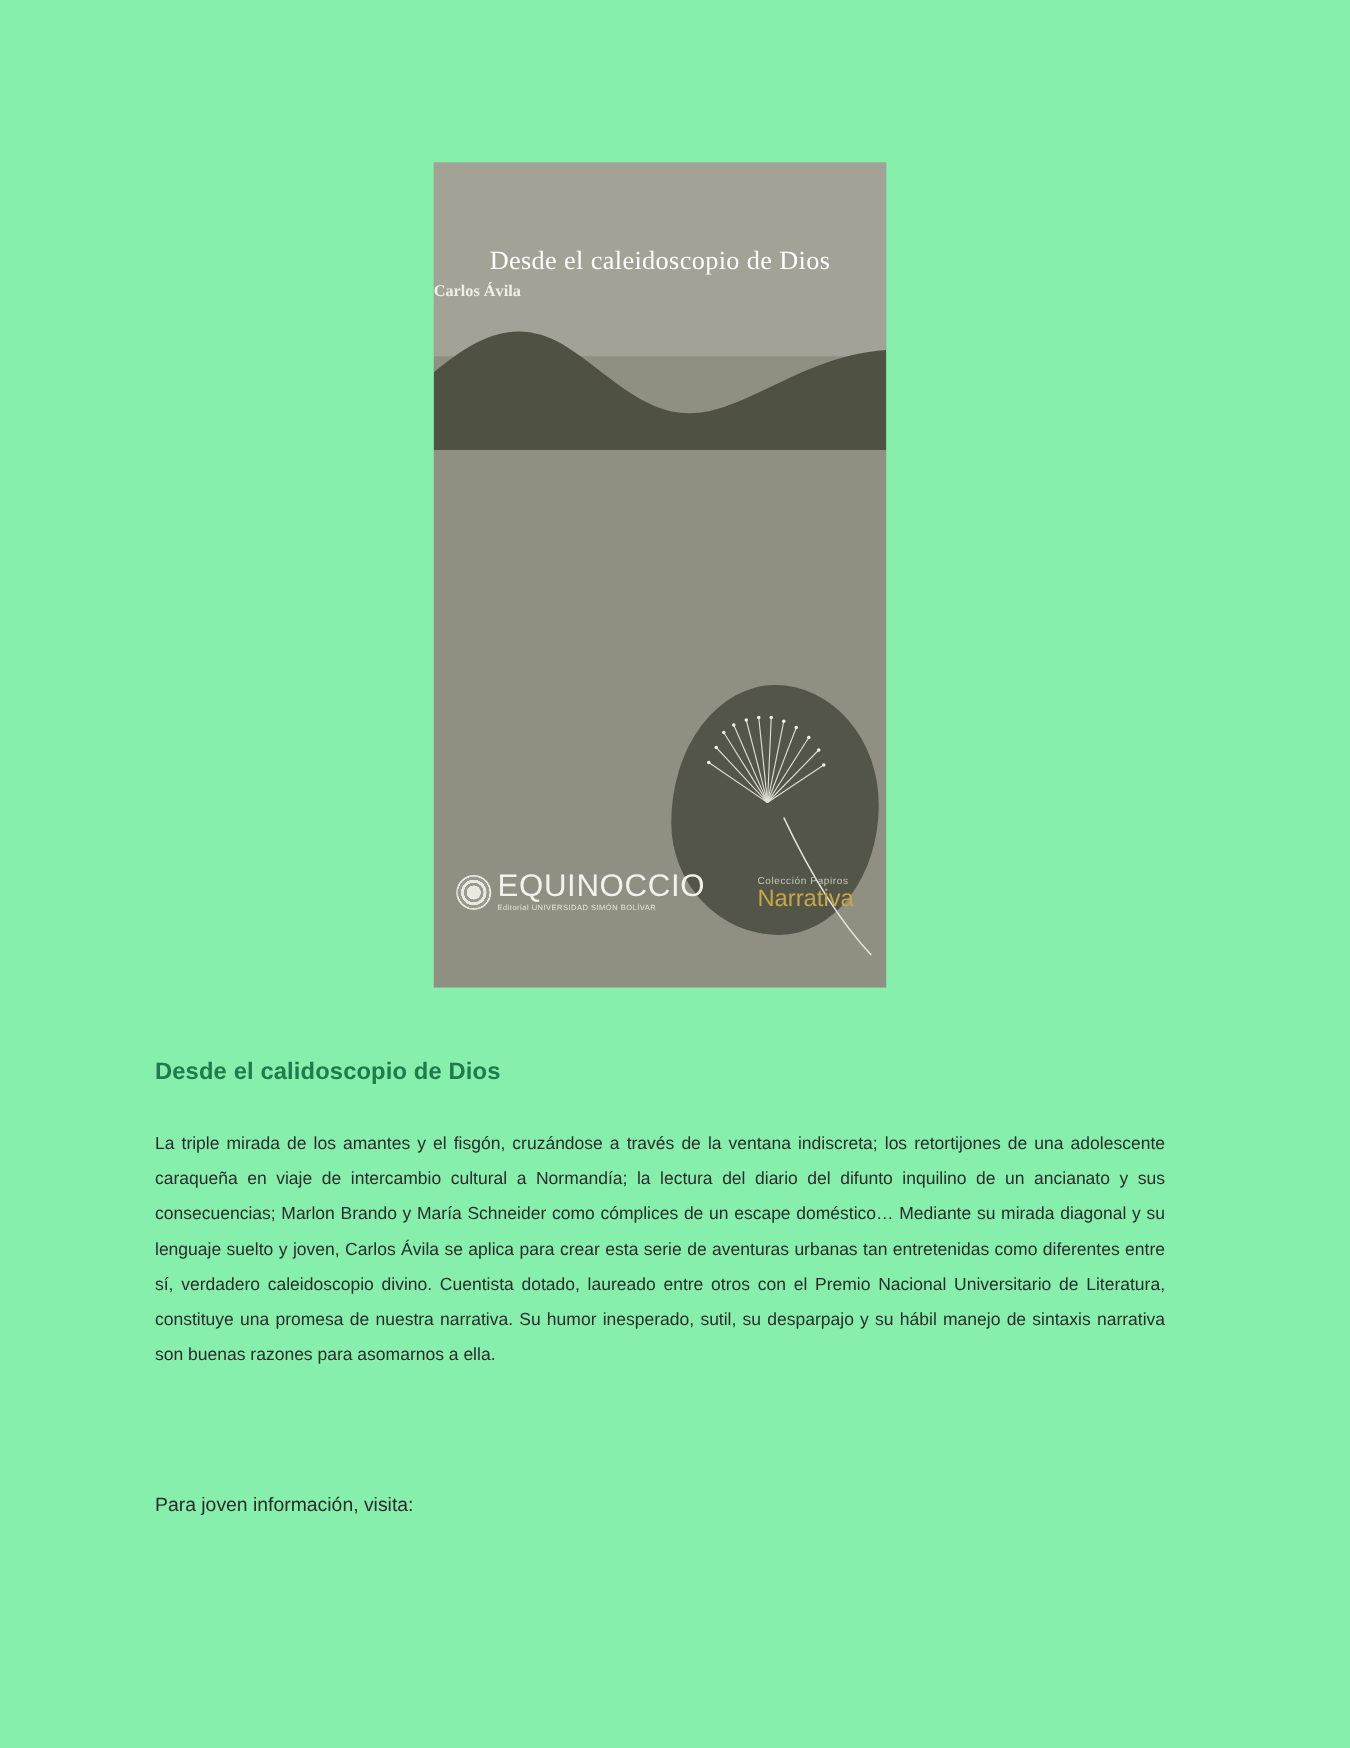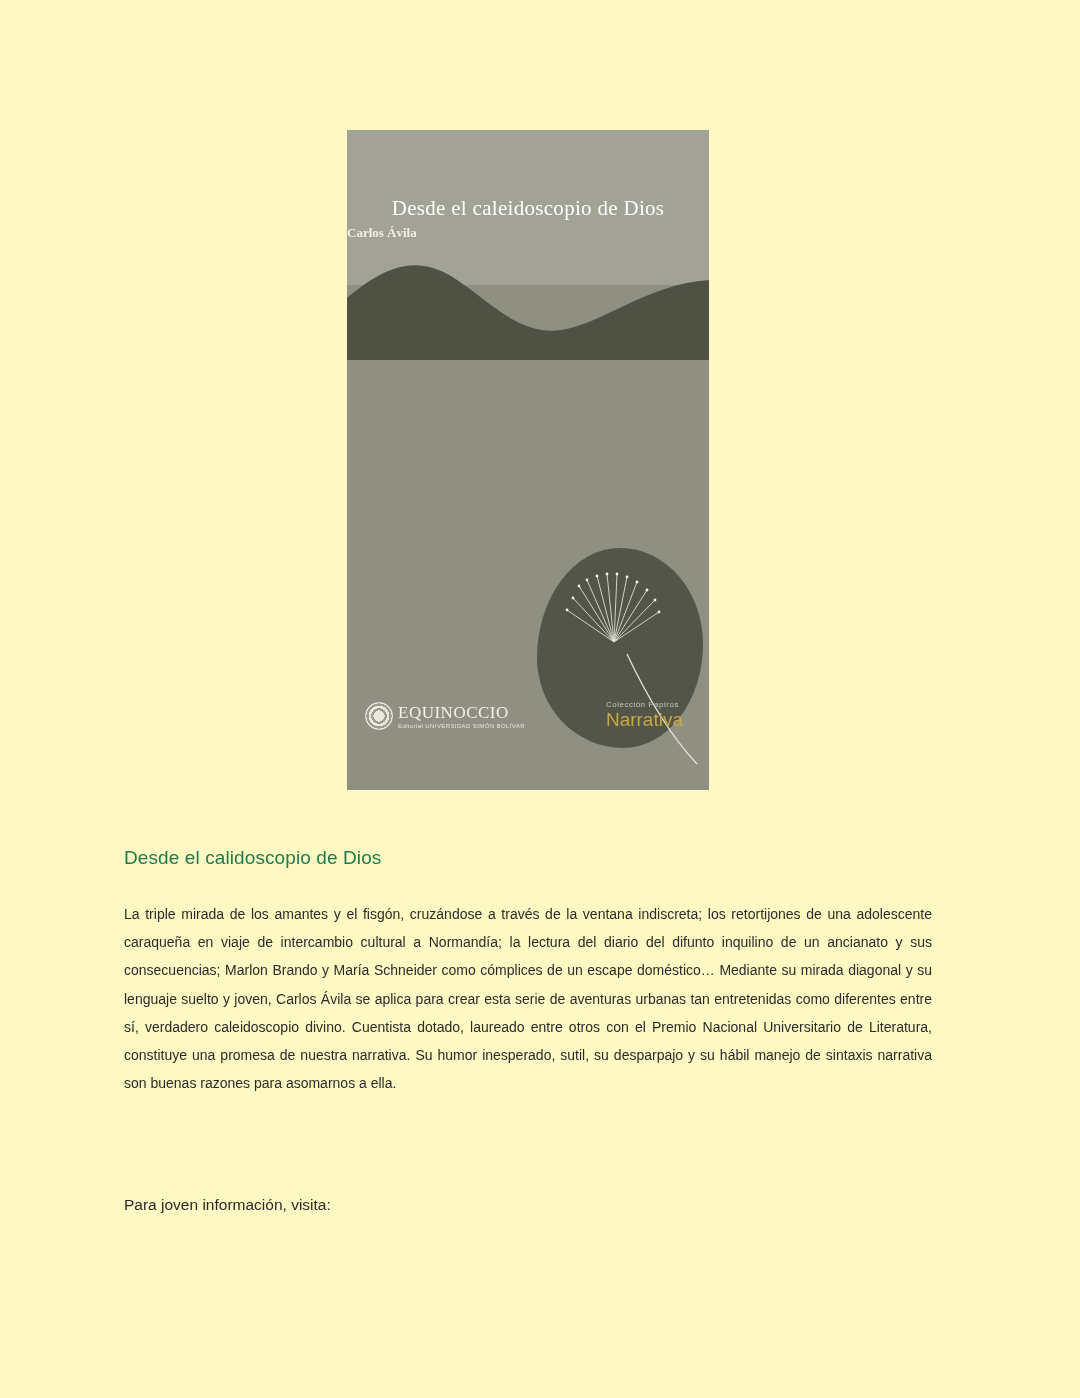--- a/index.html
+++ b/index.html
@@ -11,21 +11,21 @@
     width: 1080px;
     height: 1398px;
     font-family: "Liberation Sans", sans-serif;
     color: #111111;
     position: relative;
     overflow: hidden;
   }
   .page {
     width: 1080px;
     height: 1398px;
-    background: #fef9c3;
+    background: #86efac;
     box-sizing: border-box;
     padding: 0 124px;
     position: relative;
   }
 
   
   .cover-wrap {
     position: absolute;
     left: 347px;
     top: 130px;
@@ -135,40 +135,40 @@
     width: 26px;
     height: 26px;
     border-radius: 50%;
     background: radial-gradient(circle at 50% 50%, #e9e9e0 0 30%, #9a9a8e 31% 42%, #e9e9e0 43% 55%, #9a9a8e 56% 68%, #e9e9e0 69% 100%);
     border: 1px solid #e9e9e0;
   }
   .pub-text {
     line-height: 1;
   }
   .pub-name {
-    font-family: Liberation Serif, serif;
-    font-size: 17px;
+    font-family: Liberation Sans, sans-serif;
+    font-size: 25px;
     color: #f2f2ea;
     letter-spacing: 0.5px;
   }
   .pub-sub {
     font-family: "Liberation Sans", sans-serif;
     font-size: 6px;
     color: #e6e6dc;
     letter-spacing: 0.4px;
     margin-top: 2px;
   }
 
   
   .doc-title {
     position: absolute;
     left: 124px;
     top: 847px;
     font-size: 19px;
-    font-weight: normal;
+    font-weight: bold;
     color: #1f7a4d;
     letter-spacing: 0.1px;
   }
   .body-text {
     position: absolute;
     left: 124px;
     top: 900px;
     width: 808px;
     font-size: 14px;
     line-height: 28.2px;

